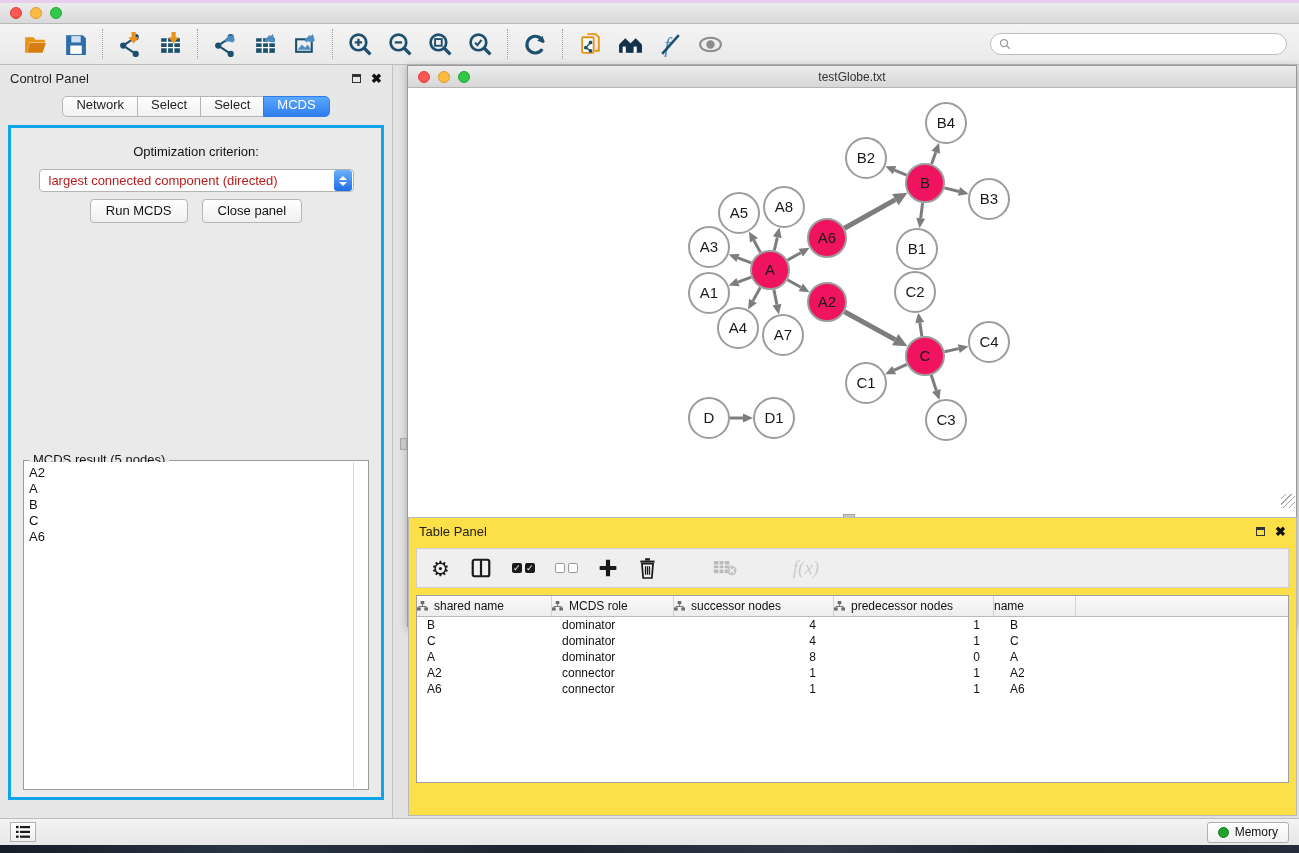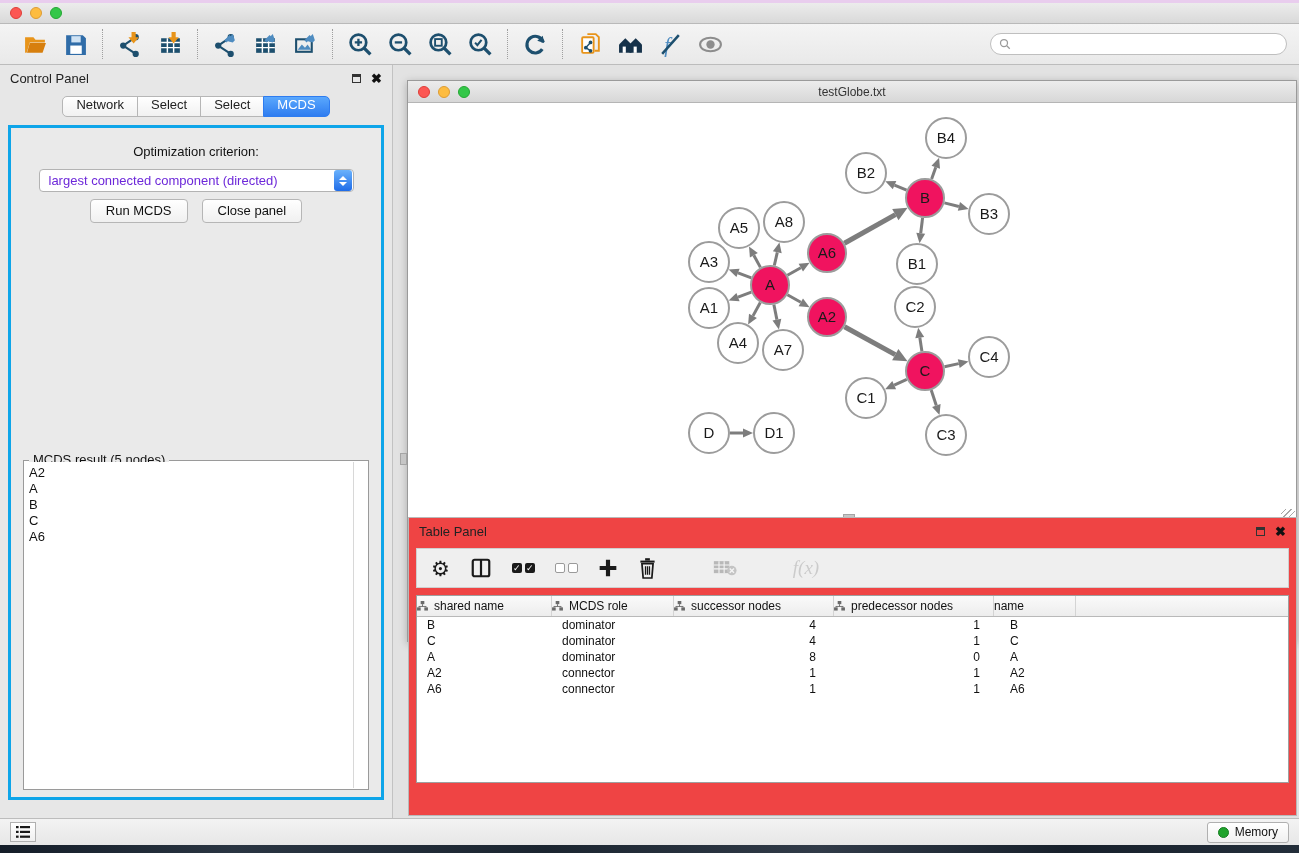--- a/index.html
+++ b/index.html
@@ -46,52 +46,52 @@
              padding:0 13px 4px; margin-left:-1px; cursor:pointer; }
   .seg-tab:first-child { border-radius:5px 0 0 5px; margin-left:0; }
   .seg-tab:last-child { border-radius:0 5px 5px 0; }
   .seg-tab.active { background:linear-gradient(#5aa8fd,#2e7cf0); border-color:#2e7cf0; color:#fff; }
 
   .cp-body { position:absolute; left:8px; right:8px; top:60px; bottom:18px; background:#eaeaea;
              border:3px solid #0ea5e9; }
   .opt-label { text-align:center; font-size:13px; color:#111; margin-top:16px; }
   .dropdown { margin:10px auto 0; width:315px; height:23px; background:#fff; border:1px solid #b3b3b3;
               border-radius:4px; display:flex; align-items:center; cursor:pointer; position:relative; }
-  .dropdown .dd-text { flex:1; font-size:13px; color:#6d28d9; padding-left:9px; white-space:nowrap; overflow:hidden; }
+  .dropdown .dd-text { flex:1; font-size:13px; color:#b91c1c; padding-left:9px; white-space:nowrap; overflow:hidden; }
   .dd-stepper { width:18px; height:21px; border-radius:3px; background:linear-gradient(#6ab2fc,#1f6ce8);
                 margin-right:1px; display:flex; flex-direction:column; align-items:center; justify-content:center; gap:2px; }
   .dd-stepper .up { width:0; height:0; border-left:4px solid transparent; border-right:4px solid transparent;
                     border-bottom:4px solid #fff; }
   .dd-stepper .down { width:0; height:0; border-left:4px solid transparent; border-right:4px solid transparent;
                       border-top:4px solid #fff; }
   .cp-buttons { display:flex; justify-content:center; gap:14px; margin-top:7px; }
   .mac-btn { font-size:13px; color:#111; background:linear-gradient(#ffffff,#f0f0f0); border:1px solid #b6b6b6;
              border-radius:4px; padding:3px 15px 4px; cursor:pointer; font-family:"Liberation Sans",sans-serif; }
 
   .groupbox { position:absolute; left:12px; right:12px; top:332px; bottom:7px; border:1px solid #9a9a9a;
               background:#fff; }
   .groupbox .legend { position:absolute; top:-9px; left:5px; background:#eaeaea; padding:0 4px; font-size:13px; color:#111; }
   .result-list { position:absolute; inset:1px 15px 1px 1px; background:#fff; overflow:hidden; padding-top:3px; }
   .result-item { font-size:13px; color:#111; padding:0 4px; height:16px; line-height:16px; cursor:default; }
   .result-scroll { position:absolute; top:1px; bottom:1px; right:1px; width:14px; background:#fff; border-left:1px solid #d8d8d8; }
 
   
-  .net-window { position:absolute; left:407px; top:15px; width:890px; height:562px; background:#fff;
+  .net-window { position:absolute; left:407px; top:0px; width:890px; height:562px; background:#fff;
                 border:1px solid #9a9a9a; box-shadow:0 2px 8px rgba(0,0,0,0.25); }
   .net-titlebar { height:22px; background:linear-gradient(#ececec,#d7d7d7); border-bottom:1px solid #b5b5b5;
                   display:flex; align-items:center; position:relative; }
   .net-titlebar .title { position:absolute; left:0; right:0; text-align:center; font-size:12px; color:#333; }
   .net-canvas { position:relative; width:888px; height:421px; background:#fff; }
   .resize-grip { position:absolute; right:1px; bottom:1px; width:14px; height:14px; cursor:nwse-resize;
     background:repeating-linear-gradient(135deg, transparent 0 3px, #a8a8a8 3px 4px); }
   .side-handle { position:absolute; width:7px; height:12px; background:#c6c6c6; border:1px solid #a5a5a5; }
   .bottom-handle { position:absolute; width:12px; height:7px; background:#c6c6c6; border:1px solid #a5a5a5; }
 
   
-  .table-panel { position:absolute; left:408px; top:452px; width:889px; bottom:2px; background:#ef4444;
+  .table-panel { position:absolute; left:408px; top:452px; width:889px; bottom:2px; background:#fde047;
                  border:1px solid #b9b9b9; }
   .tp-toolbar { margin:4px 7px 0; height:40px; background:#efefef; border:1px solid #cfcfcf;
                 display:flex; align-items:center; gap:20px; padding:0 14px; }
   .tp-icon { display:flex; align-items:center; justify-content:center; cursor:pointer; color:#1a1a1a; }
   .tp-icon.dim { opacity:0.35; cursor:default;margin-left:36px; }
   .gear-glyph { font-size:21px; line-height:1; }
   .fx-glyph { font-family:"Liberation Serif", serif; font-style:italic; font-size:19px; color:#8a8a8a; }
   .pair { display:flex; gap:3px; }
   .chk { width:10px; height:10px; background:#1a1a1a; color:#fff; font-size:9px; line-height:10px; text-align:center; border-radius:2px; }
   .unchk { width:10px; height:10px; background:#fff; border:1.5px solid #9a9a9a; border-radius:2px; }

